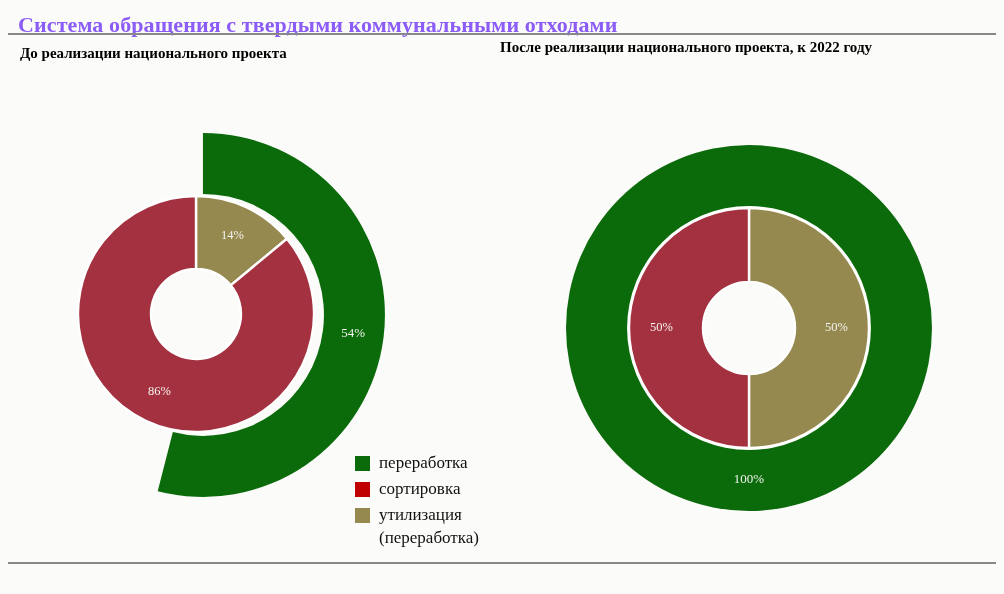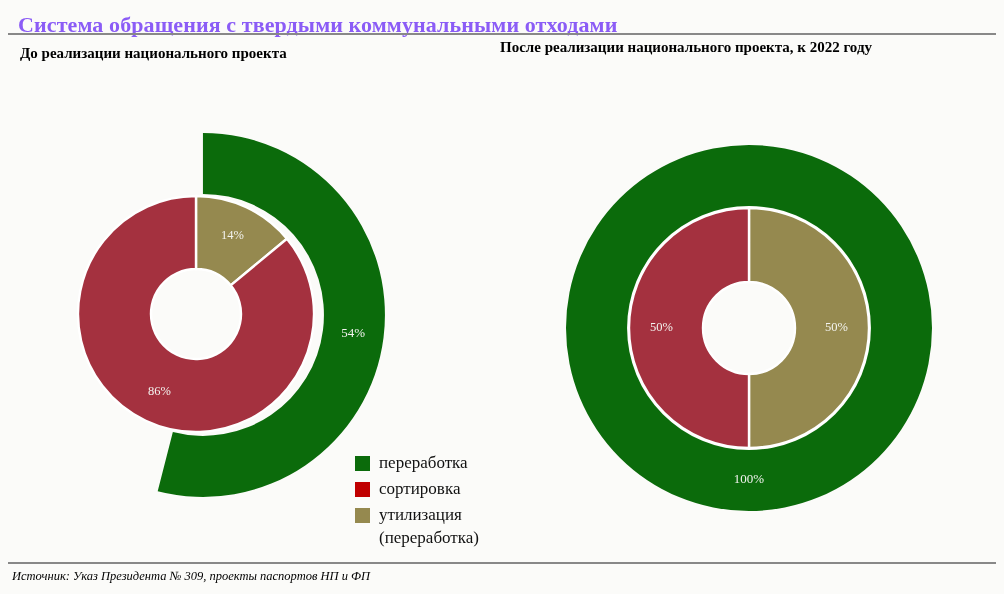--- a/index.html
+++ b/index.html
@@ -163,15 +163,14 @@
       <span class="legend-text">сортировка</span>
     </div>
     <div class="legend-row">
       <span class="legend-swatch" style="background: rgb(149, 137, 79);"></span>
       <span class="legend-text">утилизация
 (переработка)</span>
     </div>
   </div>
 
   <div class="footer-rule"></div>
-  <div class="footer-text">Источник: Указ Президента № 309, проекты паспортов НП и ФП</div>
 
 </div>
 
 </body></html>

